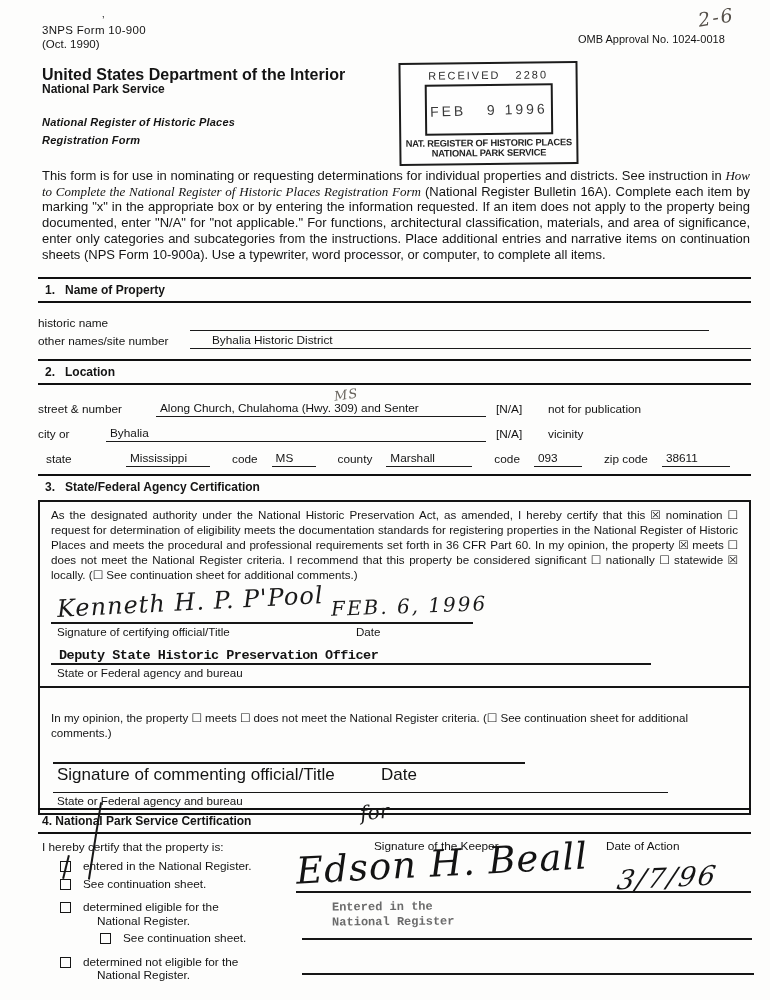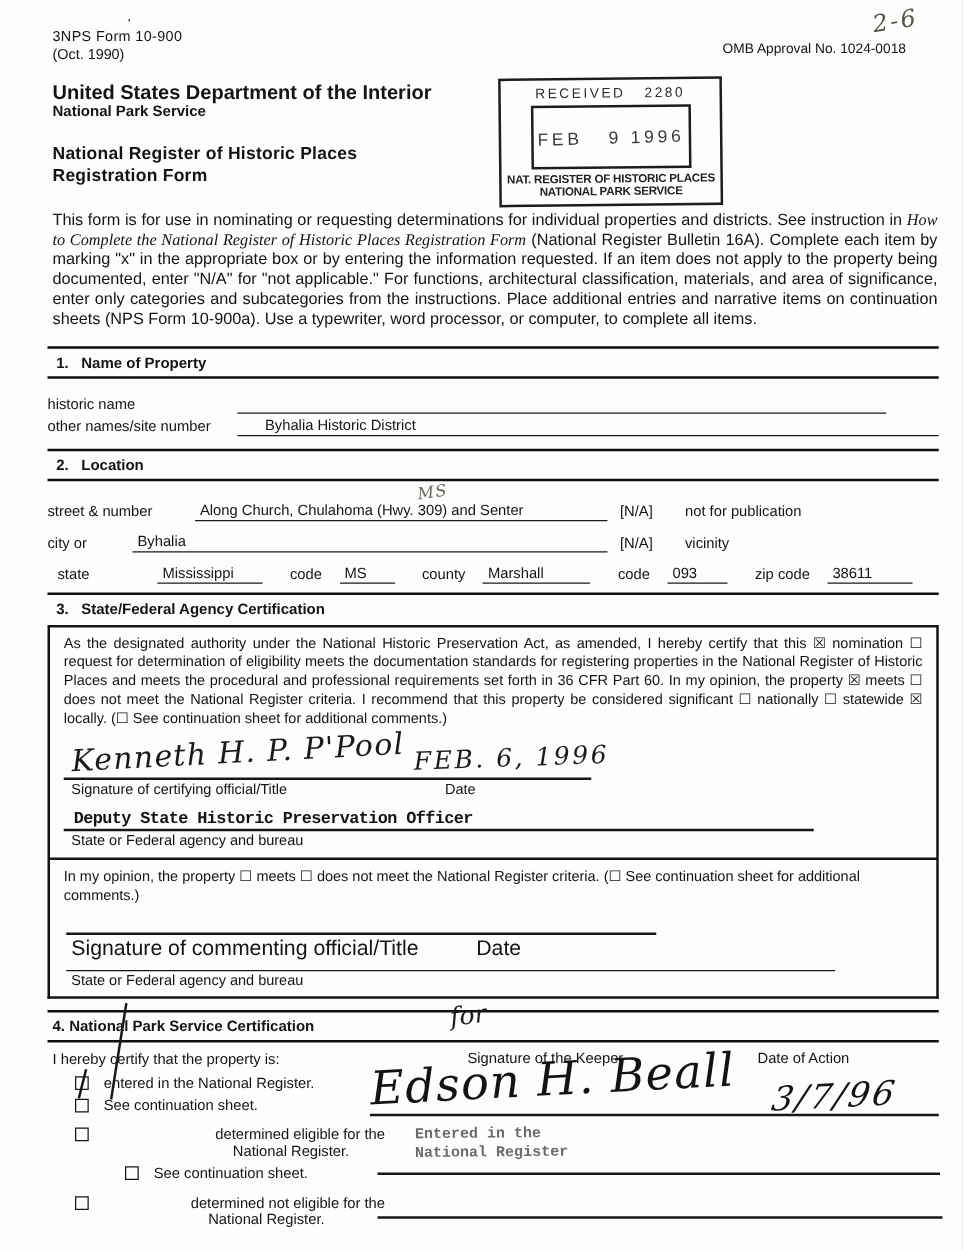--- a/index.html
+++ b/index.html
@@ -9,21 +9,21 @@
     position: relative; width: 770px; height: 1000px; background: #fdfdfc; overflow: hidden;
   }
 
   
   .hdr-left { position: absolute; left: 42px; top: 24px; width: 360px; }
   .form-number { font-size: 11.5px; letter-spacing: .3px; }
   .form-number::before { content: "\2019"; position: absolute; left: 60px; top: -10px; color: #333; }
   .form-revision { font-size: 11.5px; margin-top: 2px; }
   .dept { font-size: 16px; font-weight: bold; margin-top: 18px; line-height: 14px; }
   .agency { font-size: 12px; font-weight: bold; line-height: 14px; }
-  .doc-title { font-size: 14px; font-weight: bold; margin-top: 18px; line-height: 17.5px; letter-spacing: .2px; }
+  .doc-title { font-size: 11px; font-weight: bold; margin-top: 18px; line-height: 17.5px; letter-spacing: .2px; font-style: italic; }
   .omb { position: absolute; left: 578px; top: 33px; font-size: 11px; }
   .hand-mark { position: absolute; left: 698px; top: 6px; font-family: "DejaVu Serif", serif; font-style: italic;
                font-size: 19px; color: #55504a; transform: rotate(-9deg); letter-spacing: 2px; }
 
   
   .stamp-box { position: absolute; left: 399px; top: 62px; width: 179px; height: 103px;
                border: 2.5px solid #1c1c1c; transform: rotate(-0.6deg); background: rgba(255,255,255,.6); }
   .stamp-received { text-align: center; font-size: 11px; color: #2e2e2e; letter-spacing: 2px; margin-top: 5px; white-space: pre; }
   .stamp-inner { width: 128px; height: 51px; border: 2.5px solid #1c1c1c; margin: 3px auto 0 auto;
                  display: flex; align-items: center; justify-content: center; }
@@ -80,42 +80,42 @@
                      font-size: 20px; color: #1a1a1a; transform: rotate(-2deg); white-space: nowrap; letter-spacing: 2px; }
   .sig-line1 { position: absolute; left: 0px; top: 40px; width: 422px; height: 2px; background: #161616; }
   .sig-labels { position: relative; font-size: 11.6px; margin-top: -9px; }
   .sig-label-left { position: absolute; left: 6px; top: 0; }
   .sig-label-date { position: absolute; left: 305px; top: 0; }
   .typed-officer { margin-top: 23px; font-family: "Liberation Mono", "DejaVu Sans Mono", monospace; font-size: 13.5px;
                    font-weight: bold; letter-spacing: -0.5px; padding-left: 8px; }
   .officer-line { width: 600px; height: 2px; background: #161616; margin-top: 0px; }
   .bureau-label { font-size: 11.6px; padding-left: 6px; margin-top: 1px; padding-bottom: 3px; }
 
-  .cert-box2 { border: 2px solid #151515; border-top: none; padding: 6px 11px 6px 11px; }
+  .cert-box2 { border: 2px solid #151515; border-top: none; padding: 22px 11px 6px 11px; }
   .opinion-text { font-size: 11.6px; line-height: 15px; width: 660px; }
   .blank-sig-line { width: 472px; height: 1.6px; background: #161616; margin-top: 22px; margin-left: 2px; }
   .comm-labels { position: relative; height: 15px; font-size: 17px; }
   .comm-label-left { position: absolute; left: 6px; top: 1px; }
   .comm-label-date { position: absolute; left: 330px; top: 1px; }
   .bureau-line2 { width: 615px; height: 1.6px; background: #161616; margin-top: 13px; margin-left: 2px; }
   .bureau-label2 { font-size: 11.6px; padding-left: 6px; margin-top: 1px; }
 
   
   #sec4 .sec-heading { padding-left: 4px; }
   .nps-body { position: relative; height: 158px; }
   .pen-stroke { position: absolute; left: 56px; top: -32px; width: 2.2px; height: 78px; background: #181818;
                 transform: rotate(9deg); z-index: 3; }
   .certify-intro { font-size: 11.8px; padding: 6px 0 6px 4px; }
   .nps-list { width: 270px; padding-left: 22px; }
   .nps-item { display: flex; margin-bottom: 4px; font-size: 11.8px; line-height: 13.5px; }
   .cb { flex: none; position: relative; width: 11px; height: 11px; border: 1.6px solid #161616; margin-right: 12px; margin-top: 1px; }
   .cb.checked::before { content: ""; position: absolute; left: 4px; top: -7px; width: 2px; height: 24px;
                         background: #161616; transform: rotate(14deg); }
   .itm-text .l2 { padding-left: 14px; }
-  .gap-above { margin-top: 10px; justify-content: space-between; }
+  .gap-above { margin-top: 10px; }
   .nested { margin-left: 40px; }
 
   .keeper-for { position: absolute; left: 322px; top: -34px; font-family: "DejaVu Serif", serif; font-style: italic;
                 font-size: 20px; color: #181818; transform: rotate(-6deg); z-index: 3; }
   .keeper-label { position: absolute; left: 336px; top: 5px; font-size: 11.8px; }
   .date-action-label { position: absolute; left: 568px; top: 5px; font-size: 11.8px; }
   .keeper-sig { position: absolute; left: 258px; top: 8px; font-family: "DejaVu Serif", serif; font-style: italic;
                 font-size: 37px; color: #131313; transform: rotate(-3deg); white-space: nowrap; letter-spacing: 1px; z-index: 2; }
   .date-action-val { position: absolute; left: 580px; top: 28px; font-family: "DejaVu Serif", serif; font-style: italic;
                      font-size: 27px; color: #131313; transform: skewX(-12deg) rotate(-3deg); letter-spacing: 2px; z-index: 2; }

